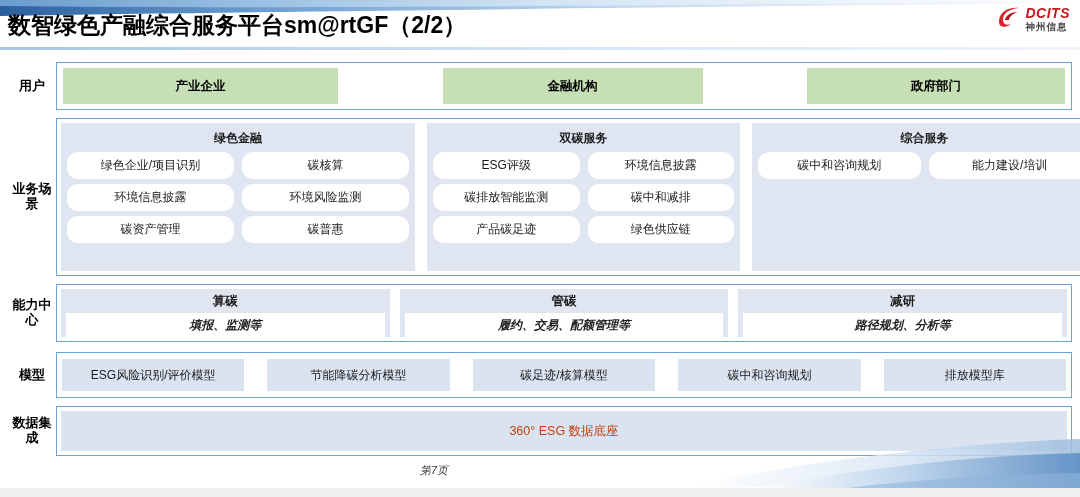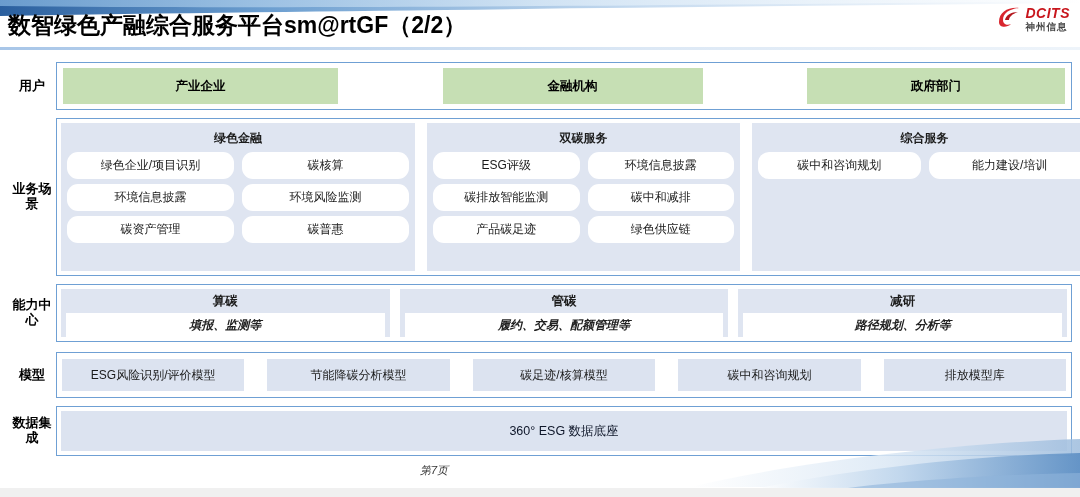--- a/index.html
+++ b/index.html
@@ -117,21 +117,21 @@
     display: flex; align-items: center; justify-content: center;
     font-size: 12px; color: #1a1a1a; white-space: nowrap;
   }
 
   
   #row-data { top: 406px; width: 1064px; height: 50px; }
   .data-inner { flex: 1 1 auto; display: flex; }
   .data-cell {
     flex: 1 1 auto; background: #dce3f0;
     display: flex; align-items: center; justify-content: center;
-    font-size: 12.5px; color: #0f172a;
+    font-size: 12.5px; color: #c2410c;
   }
 
   
   .page-num {
     position: absolute; left: 0; top: 463px; width: 868px;
     text-align: center; font-size: 11px; font-style: italic; color: #333;
   }
 </style>
 </head>
 <body>

